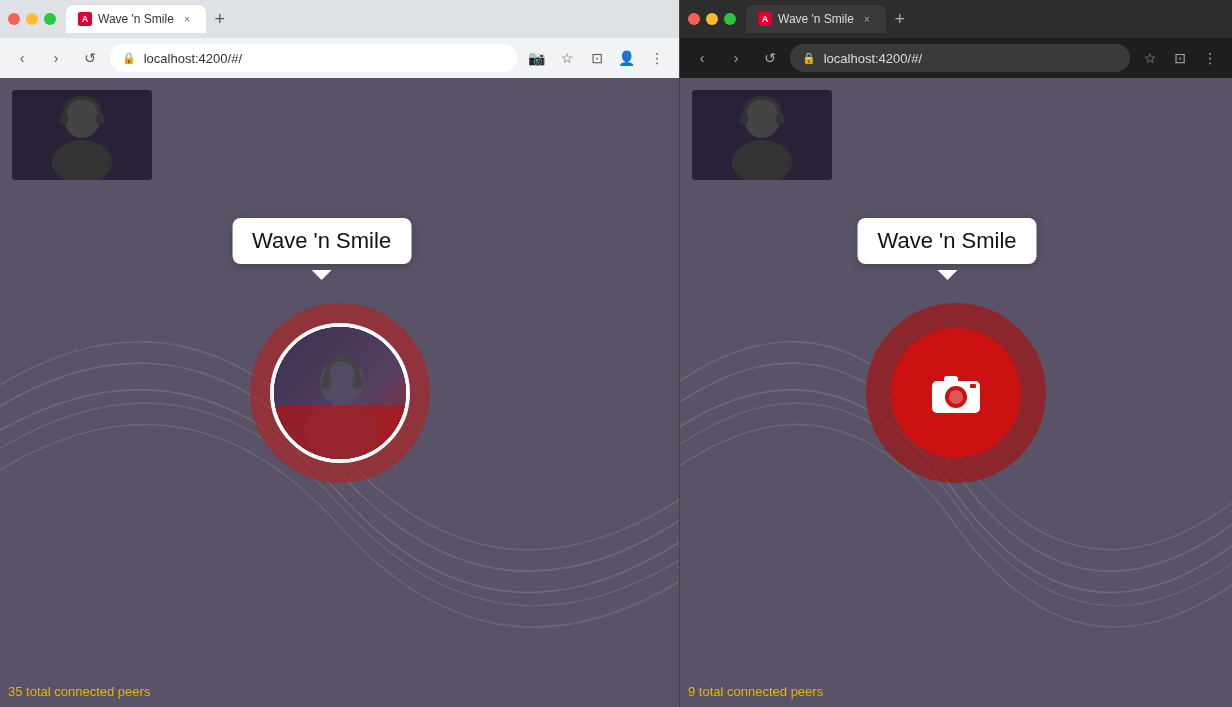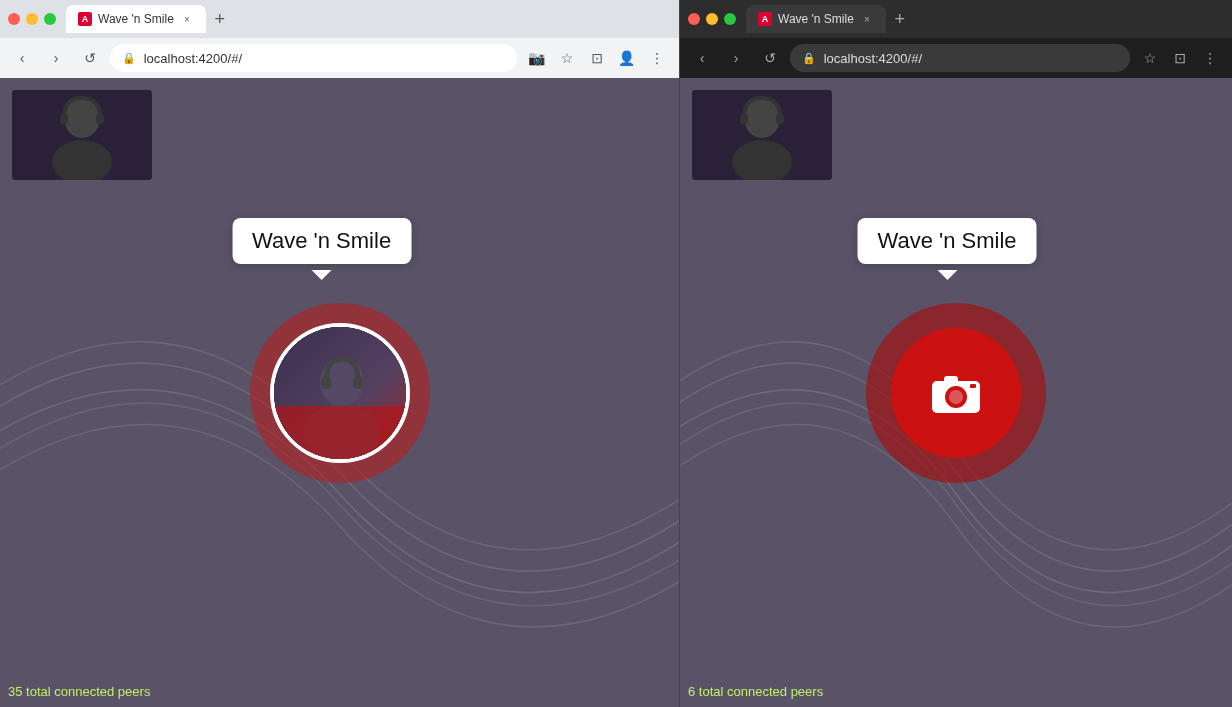--- a/index.html
+++ b/index.html
@@ -320,21 +320,21 @@
       left: 50%;
       transform: translateX(-55%);
     }
 
     
     .status-bar {
       position: absolute;
       bottom: 8px;
       left: 8px;
       font-size: 13px;
-      color: #bef264;
+      color: #eab308;
       z-index: 20;
     }
   </style>
 </head>
 <body>
 
 <div class="browsers-container">
 
   <div class="browser-window left">
 
@@ -518,18 +518,18 @@
               <rect x="18" y="13" width="14" height="8" rx="3" fill="white"></rect>
 
               <rect x="44" y="21" width="6" height="4" rx="1" fill="#cc1111"></rect>
 
             </svg>
           </div>
         </div>
       </div>
 
       <div class="status-bar">
-        <span>6 total connected peers</span>
+        <span>9 total connected peers</span>
       </div>
     </div>
   </div>
 
 </div>
 
 </body></html>

